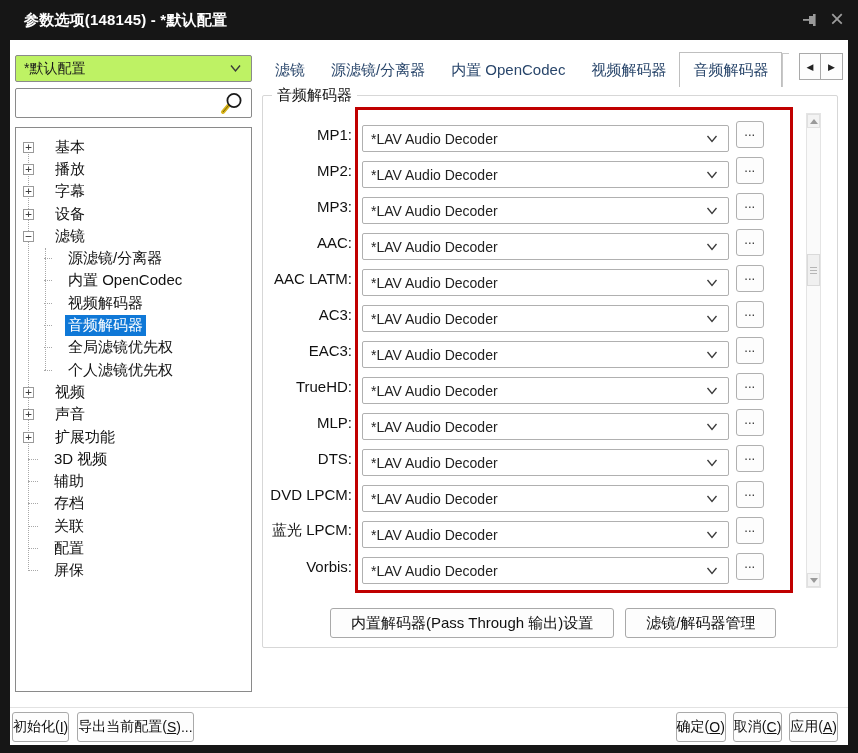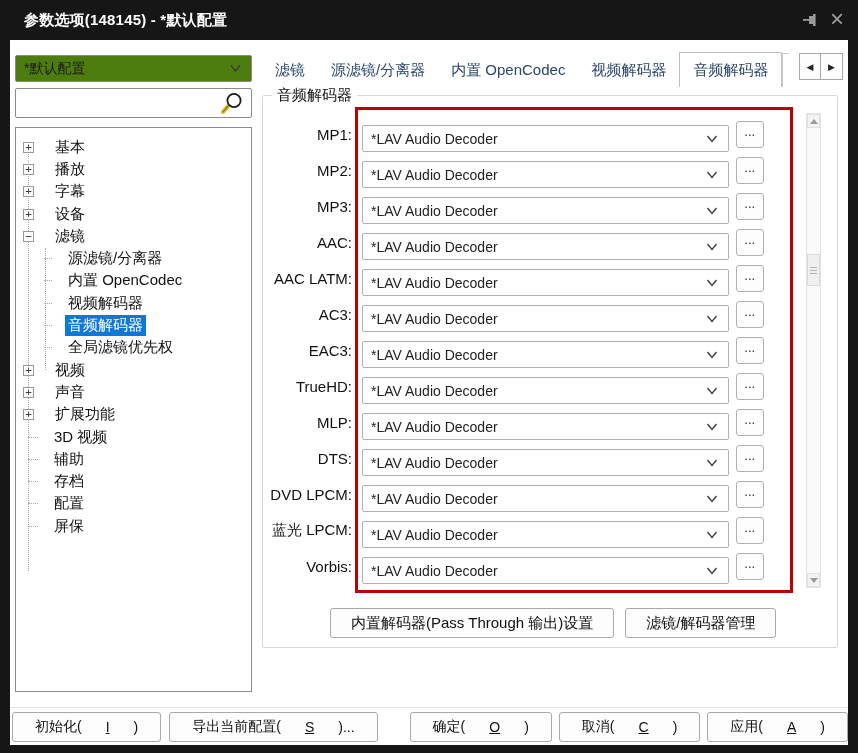--- a/index.html
+++ b/index.html
@@ -10,21 +10,21 @@
   
   .titlebar { position:absolute; left:0; top:0; width:858px; height:40px; background:#161616; }
   .title { position:absolute; left:24px; top:11px; color:#ffffff; font-weight:bold; font-size:15px; letter-spacing:.2px; }
   .tb-pin { position:absolute; right:38px; top:11px; width:18px; height:18px; cursor:pointer; }
   .tb-close { position:absolute; right:10px; top:4px; width:22px; height:30px; color:#9c9c9c; font-size:24px; line-height:30px; text-align:center; cursor:pointer; }
 
   
   .content { position:absolute; left:10px; top:40px; width:838px; height:705px; background:#ffffff; }
 
   
-  .combo { position:absolute; left:5px; top:15px; width:237px; height:27px; border:1px solid #8a8a8a; border-radius:2px; background:#4d7c0f; display:flex; align-items:center; cursor:pointer;gap:22px; }
+  .combo { position:absolute; left:5px; top:15px; width:237px; height:27px; border:1px solid #8a8a8a; border-radius:2px; background:#bef264; display:flex; align-items:center; cursor:pointer;gap:22px; }
   .combo .val { margin-left:8px; font-size:14px; color:#1a1a1a; flex:1; white-space:nowrap; overflow:hidden; }
   .combo .chev { margin-right:9px; flex:0 0 auto; display:flex; }
   .searchbox { position:absolute; left:5px; top:48px; width:237px; height:30px; border:1px solid #8a8a8a; border-radius:2px; background:#fff; }
   .searchbox input { position:absolute; left:2px; top:2px; width:200px; height:24px; border:none; outline:none; font-size:14px; padding-left:5px; font-family:inherit; }
   .mag { position:absolute; right:5px; top:2px; }
 
   .treebox { position:absolute; left:5px; top:87px; width:237px; height:565px; border:1px solid #8a8a8a; background:#fff; overflow:hidden; padding-top:8px; }
   .spine-root { position:absolute; left:12px; top:19px; height:424px; border-left:1px dotted #a8a8a8; }
   .spine-child { position:absolute; left:29px; top:120px; height:122px; border-left:1px dotted #a8a8a8; }
   .tree-row { position:relative; display:flex; align-items:center; height:22.3px; font-size:15px; color:#111; cursor:pointer; z-index:2; }
@@ -66,22 +66,22 @@
   .tri-down { width:0; height:0; border-left:4px solid transparent; border-right:4px solid transparent; border-top:5px solid #9a9a9a; }
   .vs-thumb { position:absolute; left:0; top:140px; width:13px; height:32px; background:#f0f0f0; border:1px solid #dadada; display:flex; flex-direction:column; align-items:center; justify-content:center; gap:2px; cursor:grab; }
   .vs-thumb i { display:block; width:7px; height:0; border-top:1px solid #b5b5b5; }
 
   .panel-buttons { position:absolute; left:320px; top:568px; display:flex; gap:11px; z-index:2; }
   .pbtn { height:30px; padding:0 20px; border:1px solid #a9a9a9; border-radius:3px; background:#fdfdfd; font-size:15px; color:#111; font-family:inherit; display:flex; align-items:center; white-space:nowrap; cursor:pointer; }
 
   
   .footer-sep { position:absolute; left:0; top:667px; width:838px; border-top:1px solid #e2e2e2; }
   .footer-left { position:absolute; left:2px; top:672px; display:flex; gap:8px; }
-  .footer-right { position:absolute; right:0; top:672px; display:flex; gap:7px;margin-left:11px; }
-  .fbtn { height:30px; padding:0 22px; border:1px solid #a9a9a9; border-radius:3px; background:#fdfdfd; font-size:14px; color:#111; font-family:inherit; display:flex; align-items:center; white-space:nowrap; cursor:pointer;gap:24px; }
+  .footer-right { position:absolute; right:10px; top:672px; display:flex; gap:7px;margin-left:11px; }
+  .fbtn { height:30px; padding:0 0; border:1px solid #a9a9a9; border-radius:3px; background:#fdfdfd; font-size:14px; color:#111; font-family:inherit; display:flex; align-items:center; white-space:nowrap; cursor:pointer; }
   .fbtn .u { text-decoration:underline; }
 </style>
 </head>
 <body>
 
 <div class="window">
 
   <div class="titlebar">
     <div class="title">参数选项(148145) - *默认配置</div>
     <div class="tb-pin">
@@ -165,20 +165,25 @@
           <div class="tree-row lv1">
 
     <span class="stub"></span>
     <span class="tree-label selected">音频解码器</span>
   </div>
           <div class="tree-row lv1">
 
     <span class="stub"></span>
     <span class="tree-label">全局滤镜优先权</span>
   </div>
+          <div class="tree-row lv1">
+
+    <span class="stub"></span>
+    <span class="tree-label">个人滤镜优先权</span>
+  </div>
           <div class="tree-row">
     <span class="expander">+</span>
 
     <span class="tree-label">视频</span>
   </div>
           <div class="tree-row">
     <span class="expander">+</span>
 
     <span class="tree-label">声音</span>
   </div>
@@ -194,20 +199,25 @@
   </div>
           <div class="tree-row">
 
     <span class="stub"></span>
     <span class="tree-label">辅助</span>
   </div>
           <div class="tree-row">
 
     <span class="stub"></span>
     <span class="tree-label">存档</span>
+  </div>
+          <div class="tree-row">
+
+    <span class="stub"></span>
+    <span class="tree-label">关联</span>
   </div>
           <div class="tree-row">
 
     <span class="stub"></span>
     <span class="tree-label">配置</span>
   </div>
           <div class="tree-row">
 
     <span class="stub"></span>
     <span class="tree-label">屏保</span>

